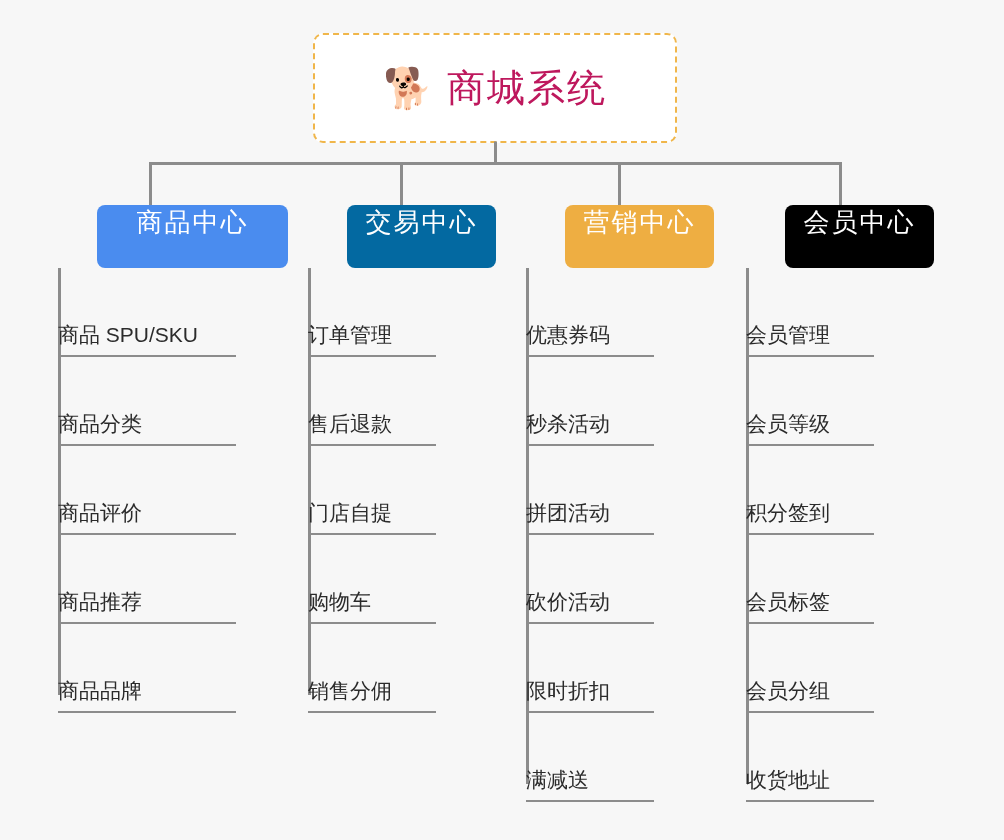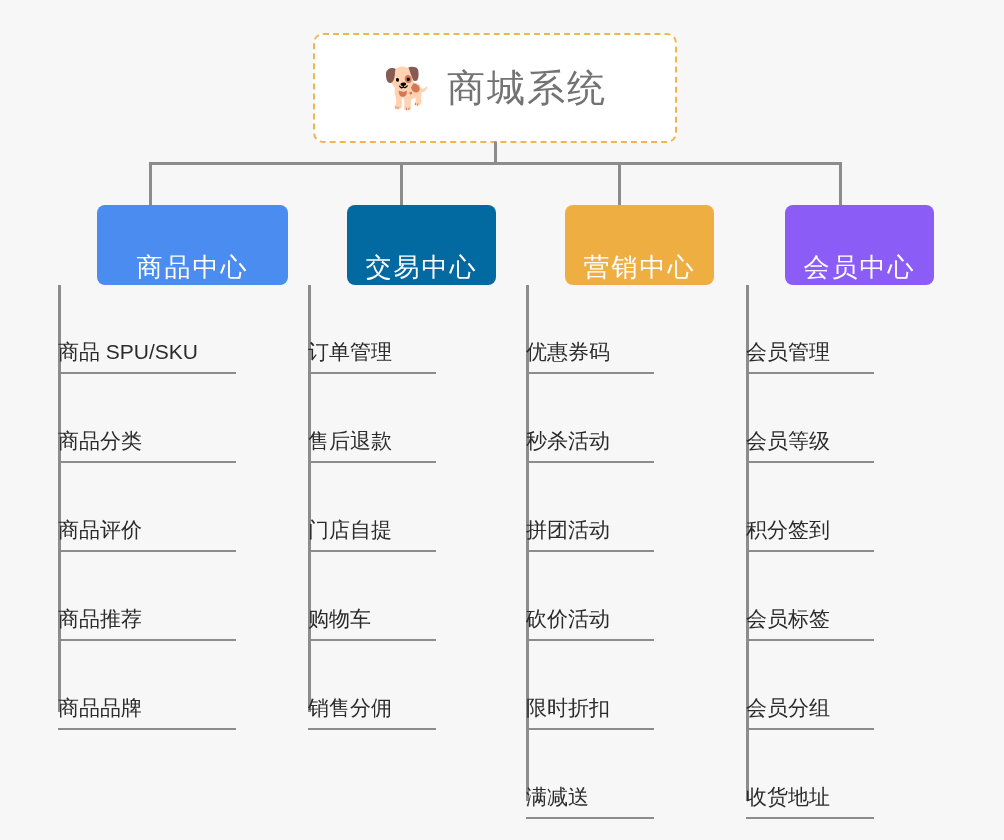--- a/index.html
+++ b/index.html
@@ -37,45 +37,45 @@
     justify-content: center;
     gap: 14px;
   }
   .root-emoji {
     font-size: 40px;
     line-height: 1;
     display: block;
   }
   .root-title {
     font-size: 38px;
-    color: #737373;
+    color: #be185d;
     letter-spacing: 2px;
     white-space: nowrap;
   }
 
   
   #connectors {
     position: absolute;
     left: 0;
     top: 0;
     width: 1004px;
     height: 840px;
     pointer-events: none;
   }
 
   
   .branch {
     position: absolute;
     top: 205px;
   }
   .branch-head {
-    height: 80px;
+    height: 63px;
     border-radius: 8px;
     display: flex;
-    align-items: flex-end;
+    align-items: flex-start;
     justify-content: center;
     color: #ffffff;
     font-size: 26px;
     letter-spacing: 2px;
     box-sizing: border-box;
     margin-left: 39px;
   }
 
   .branch-items {
     position: relative;
@@ -111,21 +111,21 @@
 
   
   .branch-1 { left: 58px;  width: 230px; }
   .branch-2 { left: 308px; width: 188px; }
   .branch-3 { left: 526px; width: 188px; }
   .branch-4 { left: 746px; width: 188px; }
 
   .branch-1 .branch-head { background: #4a8cef; }
   .branch-2 .branch-head { background: #0369a1; }
   .branch-3 .branch-head { background: #eeae42; }
-  .branch-4 .branch-head { background: #8b5cf6; }
+  .branch-4 .branch-head { background: #000000; }
 
   .branch-1 .item-label { min-width: 178px; }
   .branch-2 .item-label { min-width: 128px; }
   .branch-3 .item-label { min-width: 128px; }
   .branch-4 .item-label { min-width: 128px; }
 </style>
 </head>
 <body>
 
 <div id="canvas">

